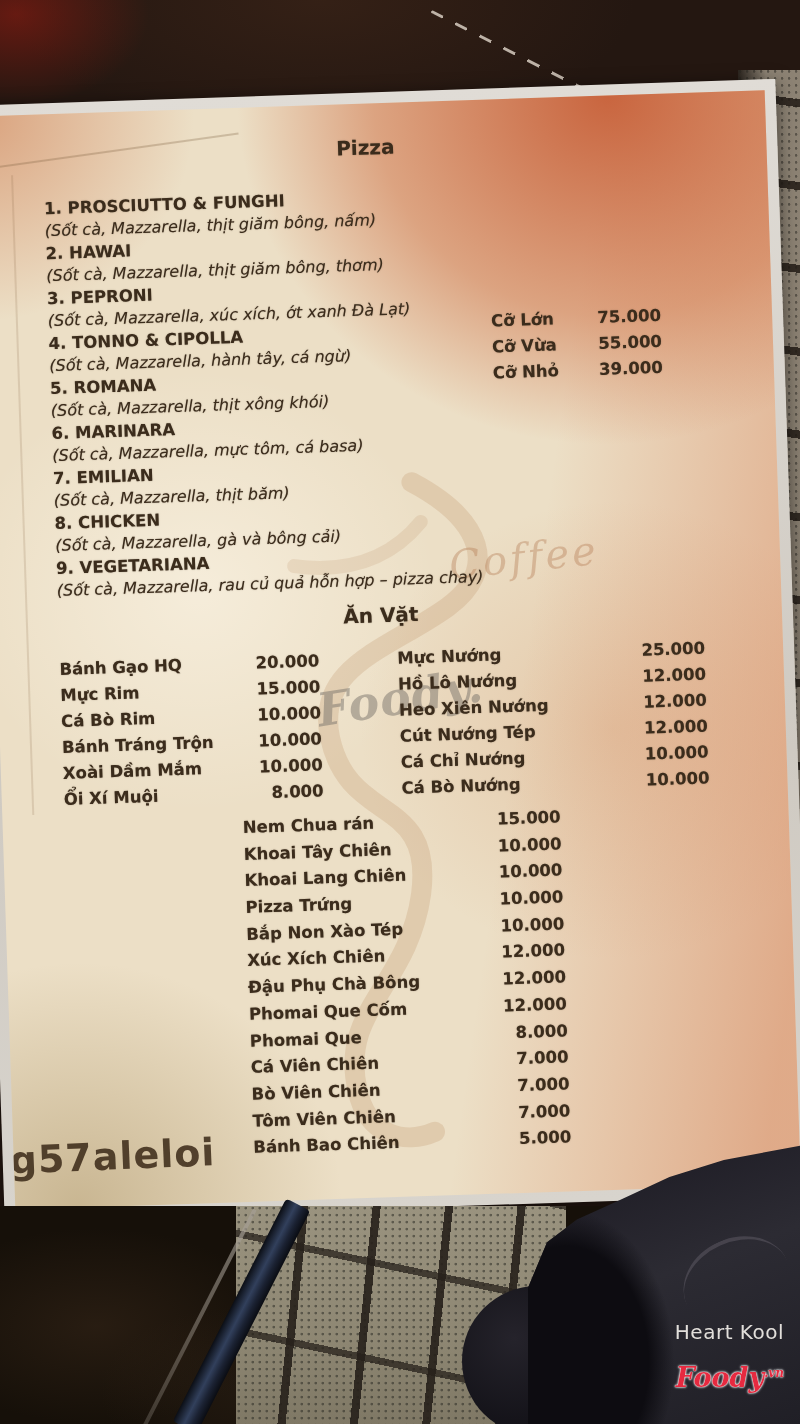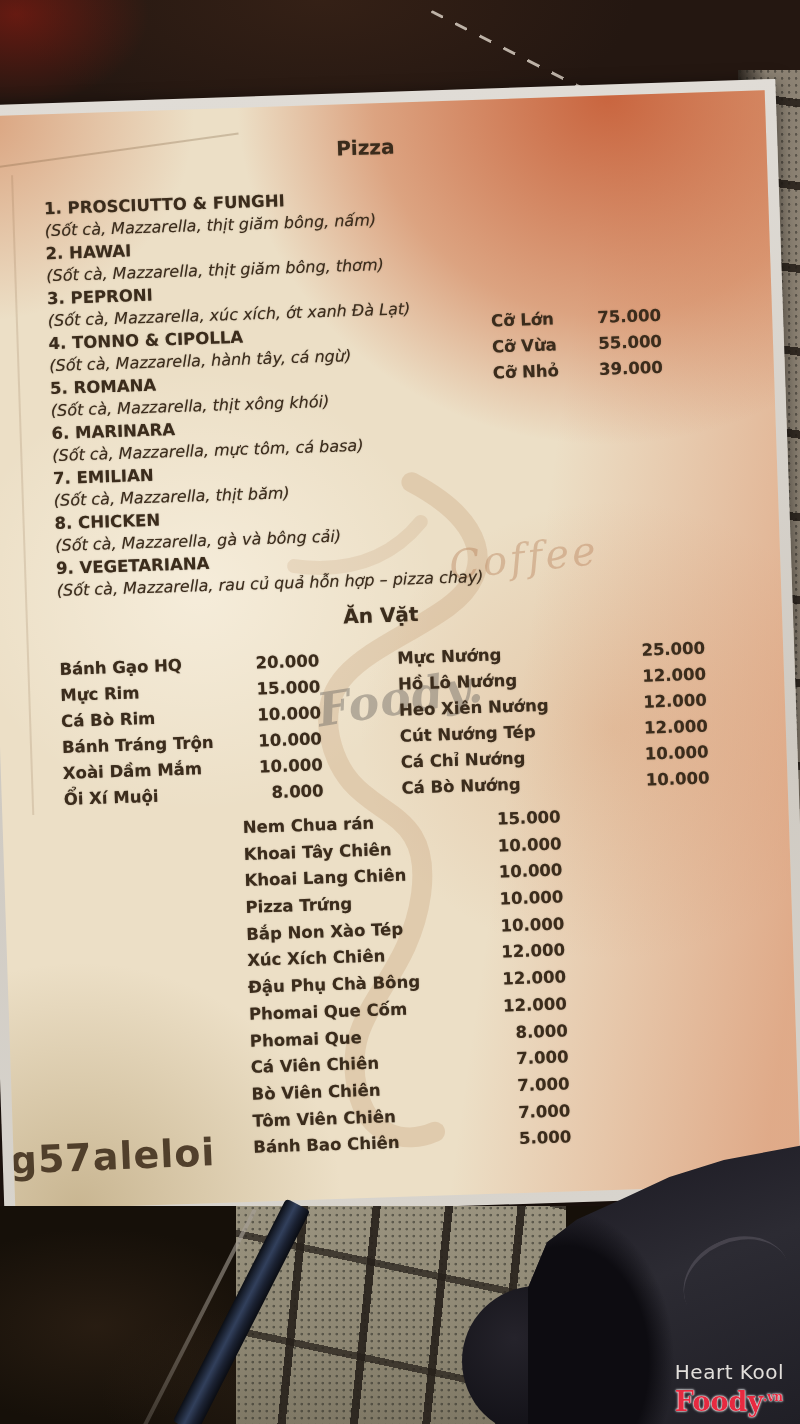--- a/index.html
+++ b/index.html
@@ -89,23 +89,23 @@
   .shoe{position:absolute;left:528px;top:1140px;width:272px;height:284px;
     background:
       radial-gradient(150px 210px at 14% 78%, #0d0c11 0 55%, rgba(13,12,17,0) 72%),
       linear-gradient(160deg,#191720,#2c2b33 48%,#201f26);
     clip-path:polygon(0% 100%, 0% 52%, 7% 36%, 18% 28%, 34% 21%, 52% 13%, 72% 7%, 100% 2%, 100% 100%);}
   .shoe-toe{position:absolute;left:462px;top:1286px;width:150px;height:150px;border-radius:50%;
     background:radial-gradient(circle at 35% 35%, #25232b, #121117 70%);}
   .shoe-fold{position:absolute;left:682px;top:1238px;width:110px;height:90px;border:0;border-top:4px solid rgba(132,127,140,.3);
     border-radius:50%;transform:rotate(-24deg);}
   
-  .credit{position:absolute;right:16px;top:1360px;}
+  .credit{position:absolute;right:16px;top:1320px;text-align:right;}
   .credit-name{font-size:20px;color:#e2dfdb;letter-spacing:.5px;}
-  .credit-logo{margin-top:0;font-family:"DejaVu Serif",serif;font-weight:bold;font-size:27px;line-height:26px;
+  .credit-logo{margin-top:16px;font-family:"DejaVu Serif",serif;font-style:italic;font-weight:bold;font-size:27px;line-height:26px;
     color:#e62a40;text-shadow:0 0 1px #fff,0 0 2px #fff,0 0 3px rgba(255,255,255,.9);}
   .credit-domain{font-size:12px;vertical-align:super;}
 </style>
 </head>
 <body>
 
 <div class="photo">
 
   <div class="scratch"></div>
   <div class="bricks-right"></div>

